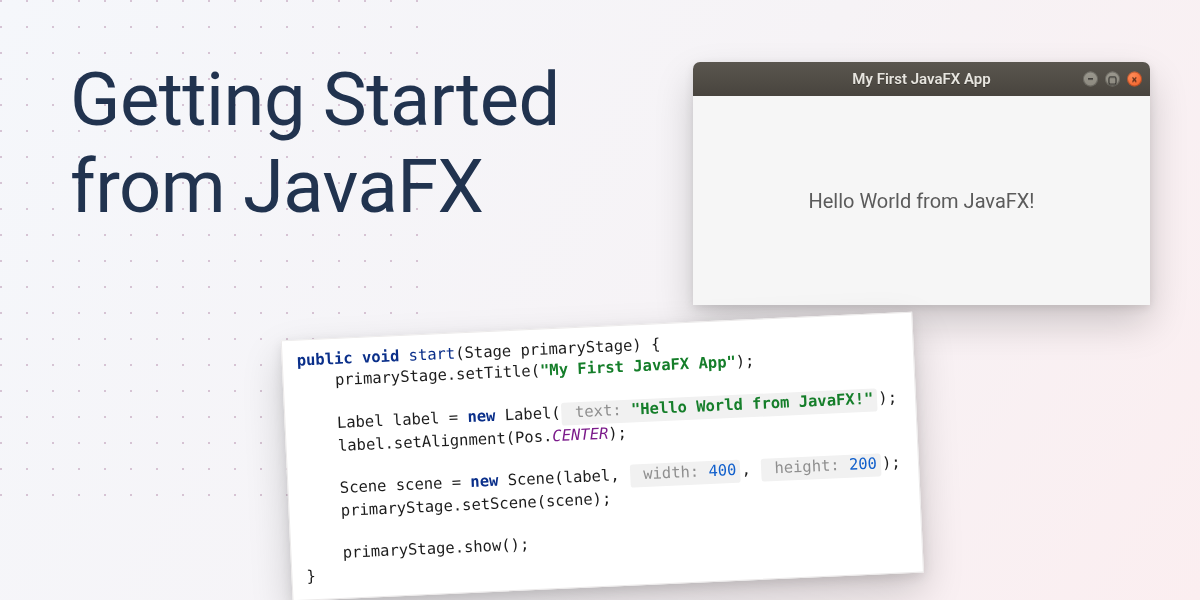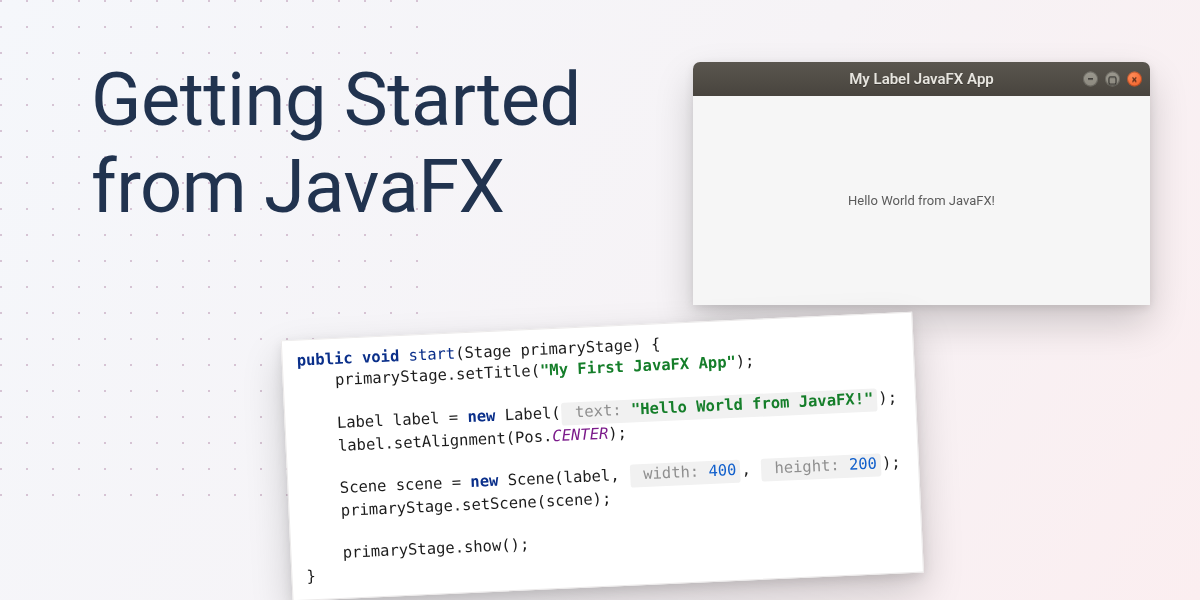--- a/index.html
+++ b/index.html
@@ -22,21 +22,20 @@
     pointer-events: none;
   }
   .title {
     position: absolute;
     top: 56px; left: 70px;
     font-size: 74px;
     font-weight: 400;
     color: #21334f;
     line-height: 1.18;
     letter-spacing: -0.5px;
-    margin-left: 21px;
   }
 
   
   .app-window {
     position: absolute;
     top: 62px; left: 693px;
     width: 457px; height: 243px;
     box-shadow: 0 18px 38px rgba(0,0,0,0.18), 0 3px 10px rgba(0,0,0,0.10);
     border-radius: 8px 8px 0 0;
     background: #f6f6f6;
@@ -70,21 +69,21 @@
     font-size: 10px; line-height: 1;
     box-shadow: inset 0 0 0 1px rgba(0,0,0,0.25);
   }
   .win-min { background: linear-gradient(#9b988e,#8c897f); color: rgba(0,0,0,0.55); }
   .win-max { background: linear-gradient(#9b988e,#8c897f); color: rgba(0,0,0,0.55); }
   .win-close { background: radial-gradient(circle at 35% 30%, #ff8b57, #ef5a22); color: rgba(0,0,0,0.5); }
   .app-body {
     height: calc(100% - 34px);
     display: flex; align-items: center; justify-content: center;
     color: #5b5b5b;
-    font-size: 13px;
+    font-size: 20px;
     background: #f6f6f6;
   }
 
   
   .code-card {
     position: absolute;
     top: 326px; left: 284px;
     width: 632px;
     background: #ffffff;
     border: 1px solid #eceaea;
@@ -117,21 +116,21 @@
 
 <div class="dot-grid"></div>
 
 <h1 class="title">
   <span>Getting Started</span><br>
   <span>from JavaFX</span>
 </h1>
 
 <div class="app-window">
   <div class="titlebar">
-    <div class="titlebar-title">My Label JavaFX App</div>
+    <div class="titlebar-title">My First JavaFX App</div>
     <div class="window-controls">
       <div class="win-btn win-min">–</div>
       <div class="win-btn win-max">▢</div>
       <div class="win-btn win-close">×</div>
     </div>
   </div>
   <div class="app-body">
     <span>Hello World from JavaFX!</span>
   </div>
 </div>

